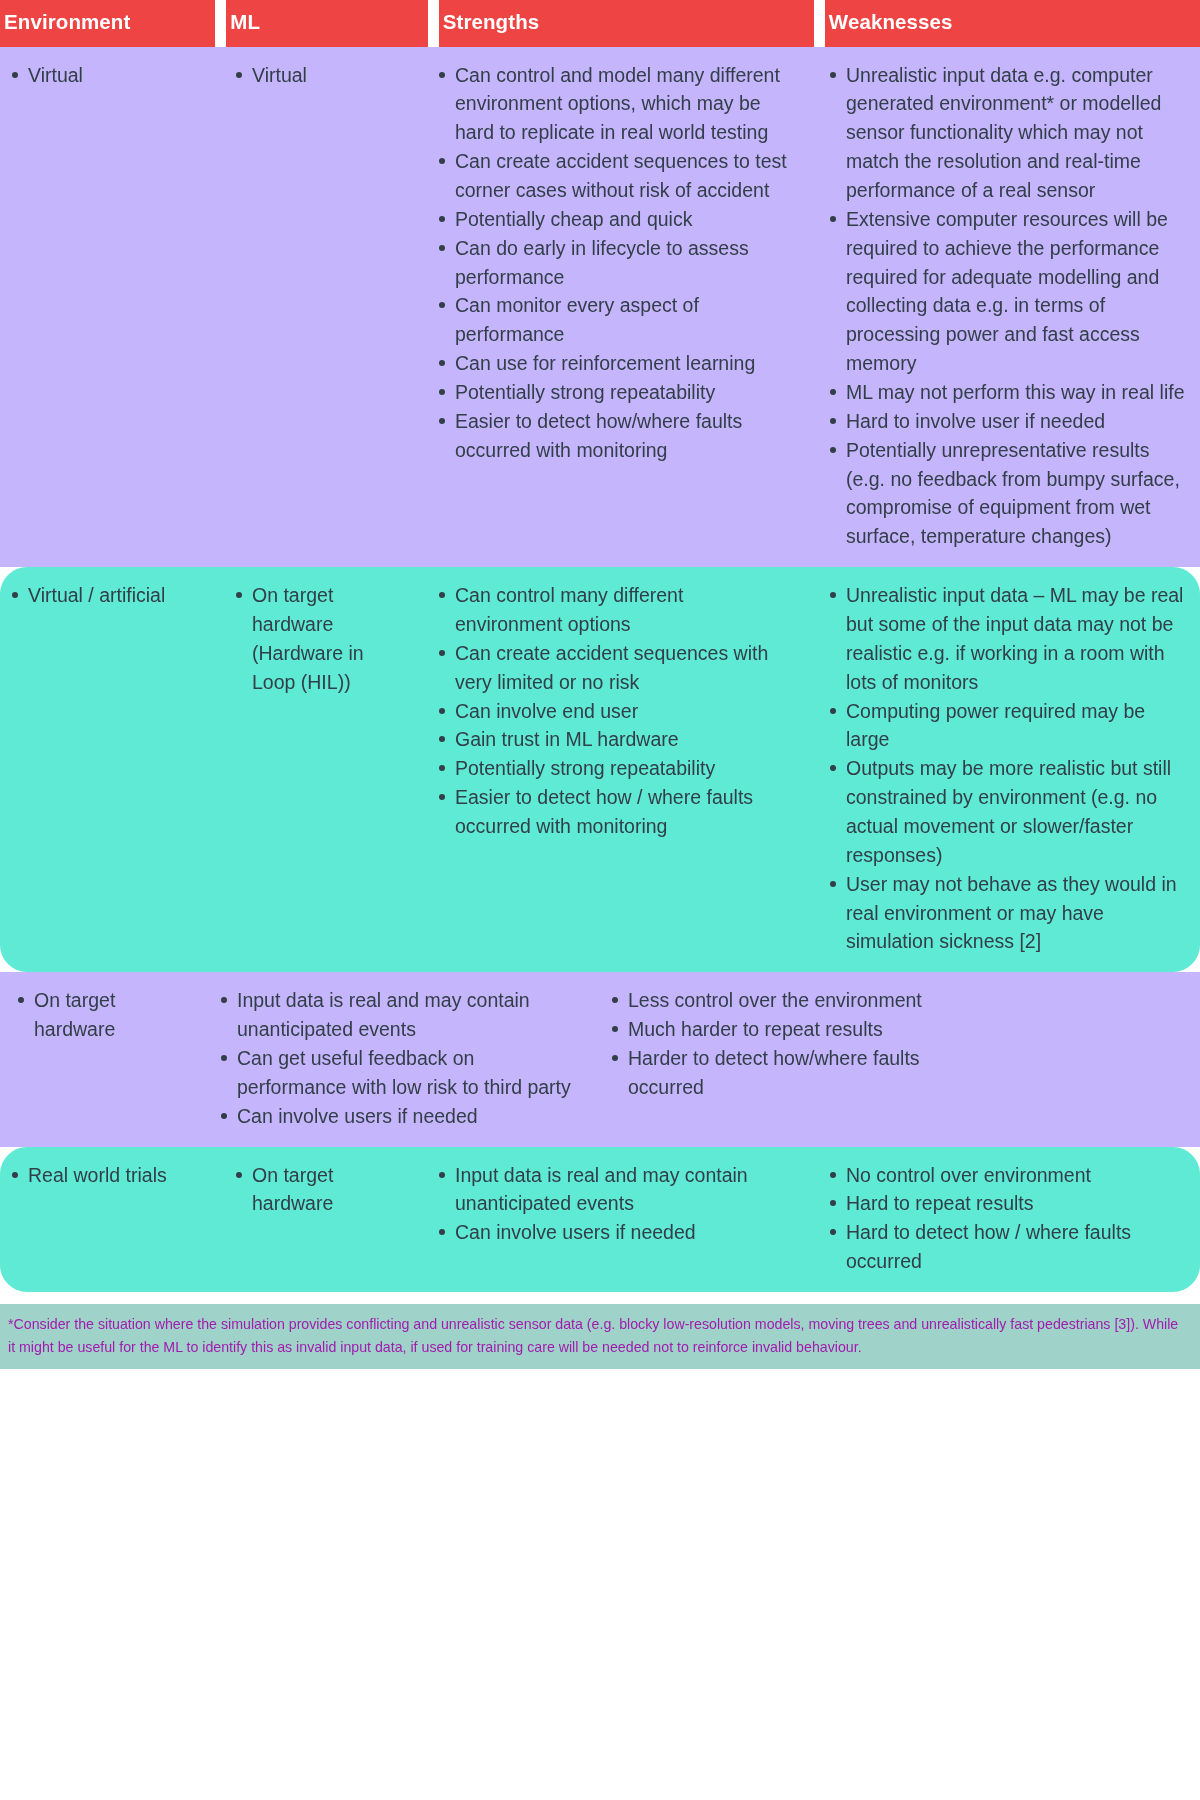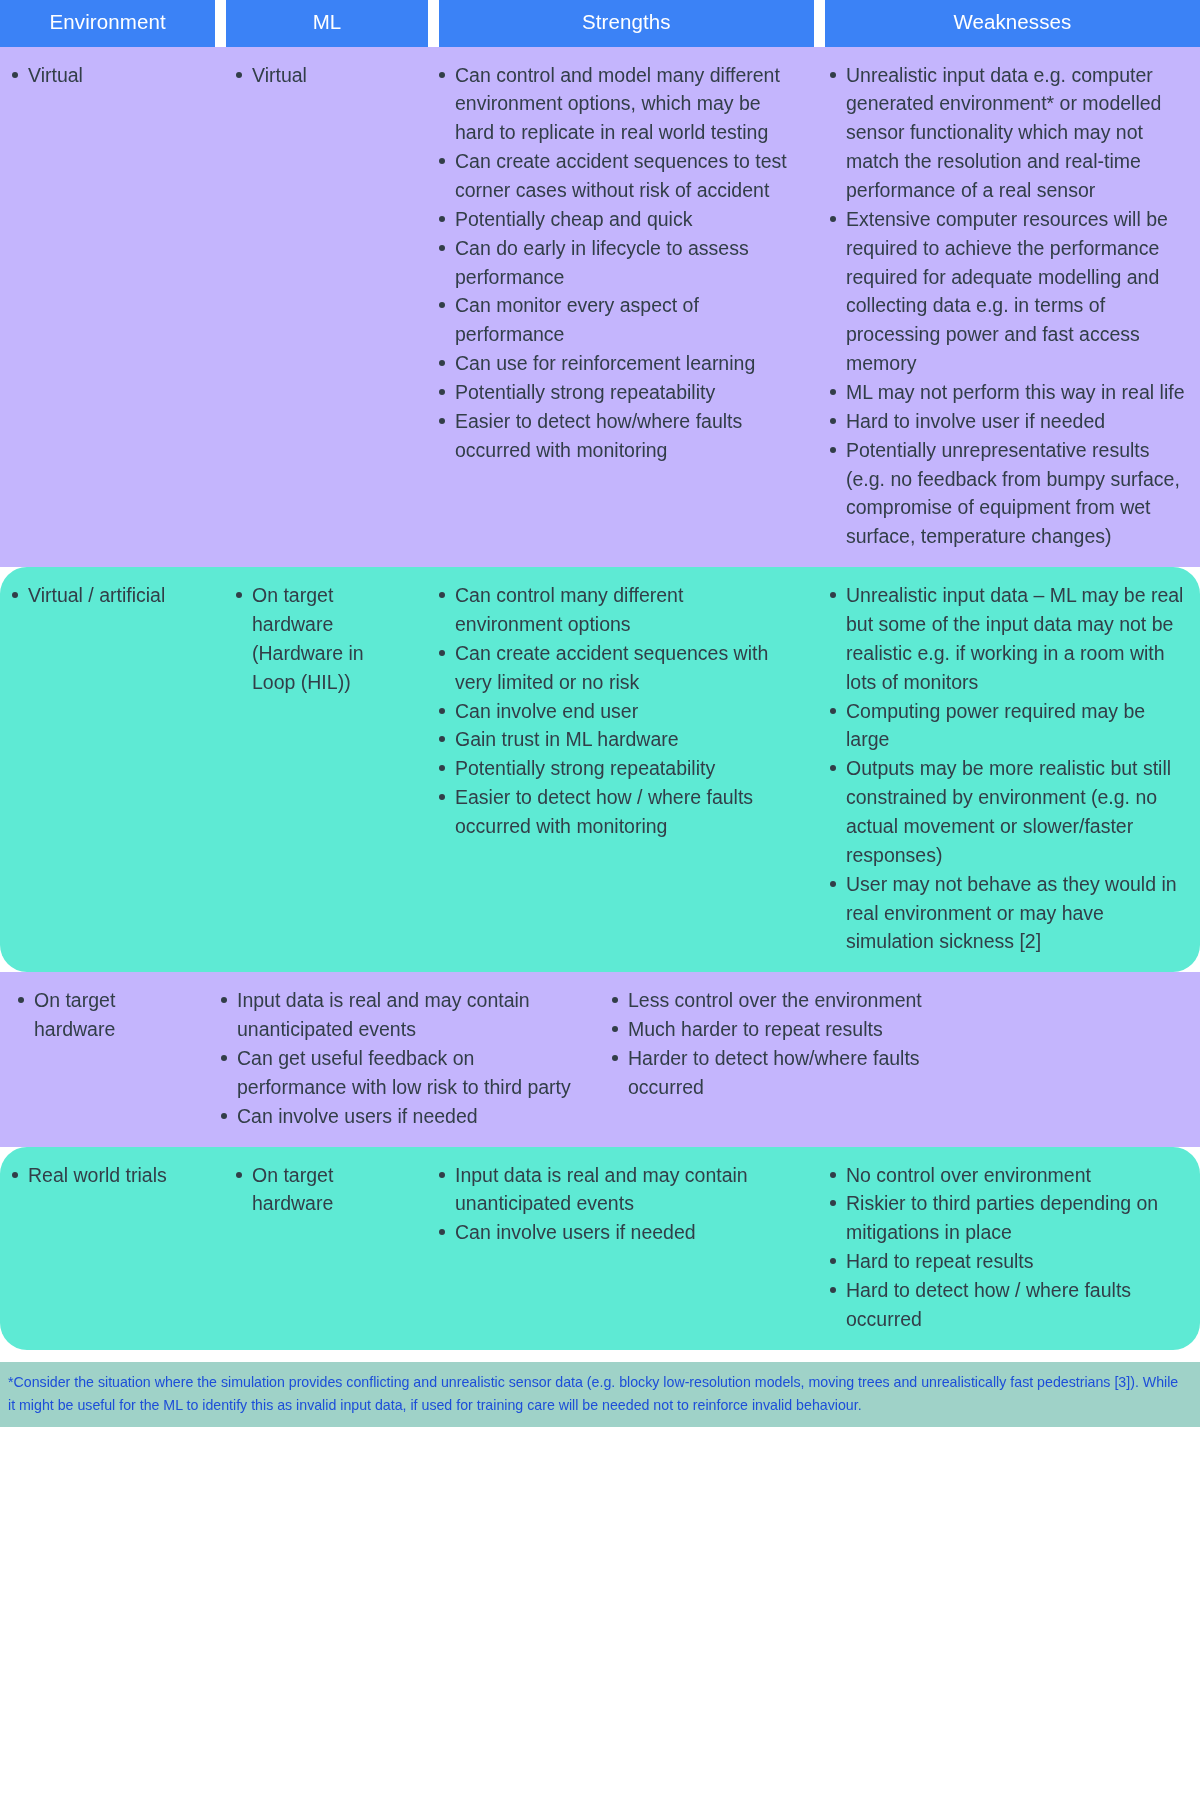--- a/index.html
+++ b/index.html
@@ -19,28 +19,29 @@
 
   
   .thead {
     display: flex;
     width: 100%;
     gap: 11px;
     padding: 0 0 0 0;
     box-sizing: border-box;
   }
   .th {
-    background: #3b82f6;
+    background: #ef4444;
     color: #ffffff;
     font-size: 20.5px;
-    text-align: center;
+    text-align: left;
     padding: 11px 4px 13px 4px;
     box-sizing: border-box;
     letter-spacing: 0.1px;
     line-height: 1.1;
+    font-weight: bold;
   }
   .th-env      { width: 218px; }
   .th-ml       { width: 204px; }
   .th-str      { width: 380px; }
   .th-weak     { width: 380px; }
 
   
   .trow {
     display: flex;
     width: 100%;
@@ -82,21 +83,21 @@
     background: #323e48;
   }
   .td-env ul.blist   { margin-left: 6px; }
   .td-ml ul.blist    { margin-left: 12px; }
   .td-str ul.blist   { margin-left: 20px; }
   .td-weak ul.blist  { margin-left: 20px; }
 
   
   .footnote {
     background: #9fd2c8;
-    color: #1d4ed8;
+    color: #a21caf;
     font-size: 14.2px;
     line-height: 1.62;
     padding: 9px 12px 10px 8px;
     box-sizing: border-box;
     width: 1200px;
     margin-top: 12px;
   }
 </style>
 </head>
 <body>
@@ -210,21 +211,20 @@
       </div>
     <div class="td td-str">
         <ul class="blist">
           <li>Input data is real and may contain unanticipated events</li>
           <li>Can involve users if needed</li>
         </ul>
       </div>
     <div class="td td-weak">
         <ul class="blist">
           <li>No control over environment</li>
-          <li>Riskier to third parties depending on mitigations in place</li>
           <li>Hard to repeat results</li>
           <li>Hard to detect how / where faults occurred</li>
         </ul>
       </div>
   </div>
 
   <div class="footnote">*Consider the situation where the simulation provides conflicting and unrealistic sensor data (e.g. blocky low-resolution models, moving trees and unrealistically fast pedestrians [3]). While it might be useful for the ML to identify this as invalid input data, if used for training care will be needed not to reinforce invalid behaviour.</div>
 
 </div>
 

